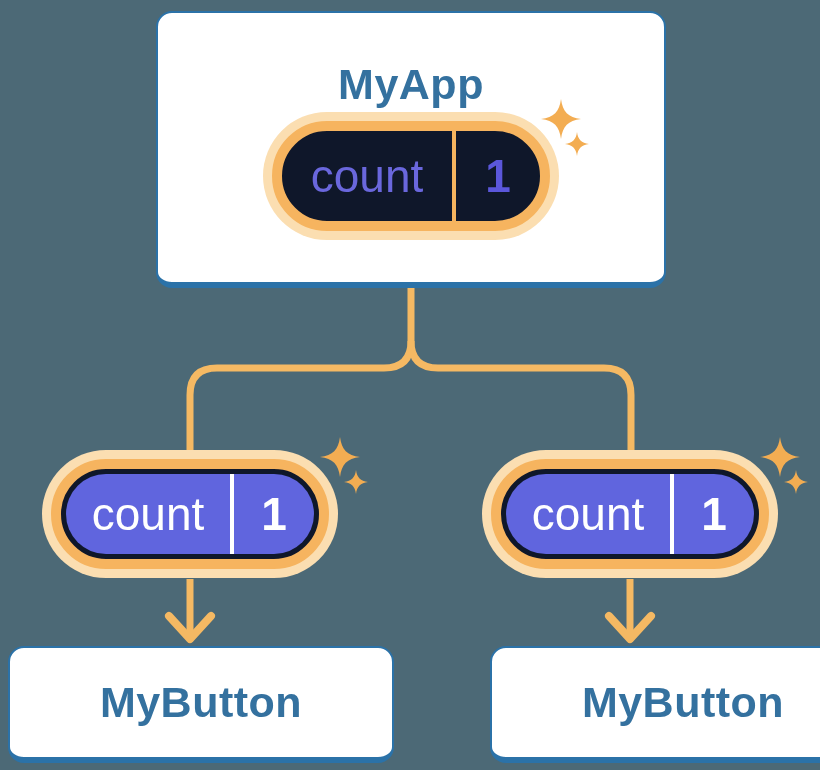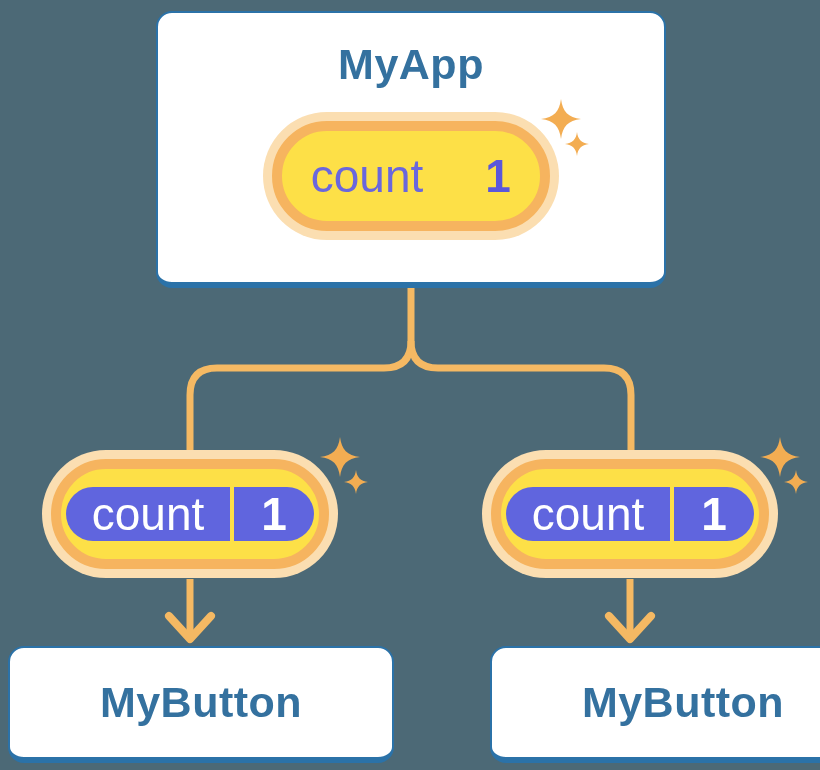--- a/index.html
+++ b/index.html
@@ -21,30 +21,30 @@
   }
   .card.root{left:156px;top:11px;width:510px;height:277px;
     flex-direction:column;justify-content:flex-start;}
   .card.leaf{width:386px;height:117px;}
   .card.leaf.left{left:8px;top:646px;}
   .card.leaf.right{left:490px;top:646px;}
   .card-title{
     color:var(--title-text);font-size:43px;font-weight:600;letter-spacing:0.5px;
     line-height:1.1;white-space:nowrap;
   }
-  .card.root .card-title{margin-top:28px;}
+  .card.root .card-title{margin-top:48px;}
 
   
   .pill{position:absolute;width:296px;height:128px;border-radius:999px;
     background:var(--orange-glow);padding:9px;}
   .pill.top{left:263px;top:112px;}
   .pill.child-left{left:42px;top:450px;}
   .pill.child-right{left:482px;top:450px;}
   .pill-inner{width:100%;height:100%;border:10px solid var(--orange-ring);
-    border-radius:999px;background:#fde047;display:flex;overflow:hidden;align-items:center;}
+    border-radius:999px;background:#0f172a;display:flex;overflow:hidden;}
   .pill-sec{display:flex;align-items:center;justify-content:center;}
   .pill-sec.label{flex:1;}
   .pill-sec.value{width:84px;}
   .pill-label{font-size:46px;font-weight:500;white-space:nowrap;}
   .pill-value{font-size:46px;font-weight:700;}
 
   
   .pill.outline .pill-divider{width:4px;background:var(--orange-ring);}
   .pill.outline .pill-label{color:var(--pill-label-purple);}
   .pill.outline .pill-value{color:var(--pill-value-purple);}

